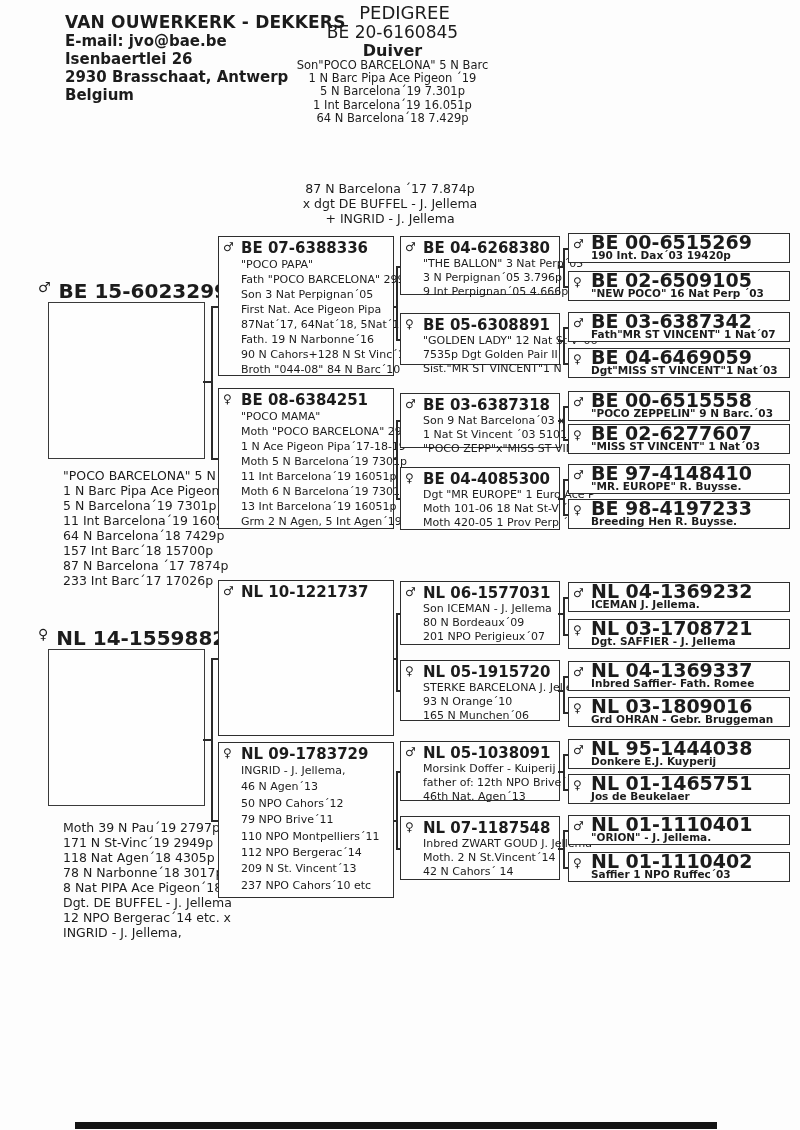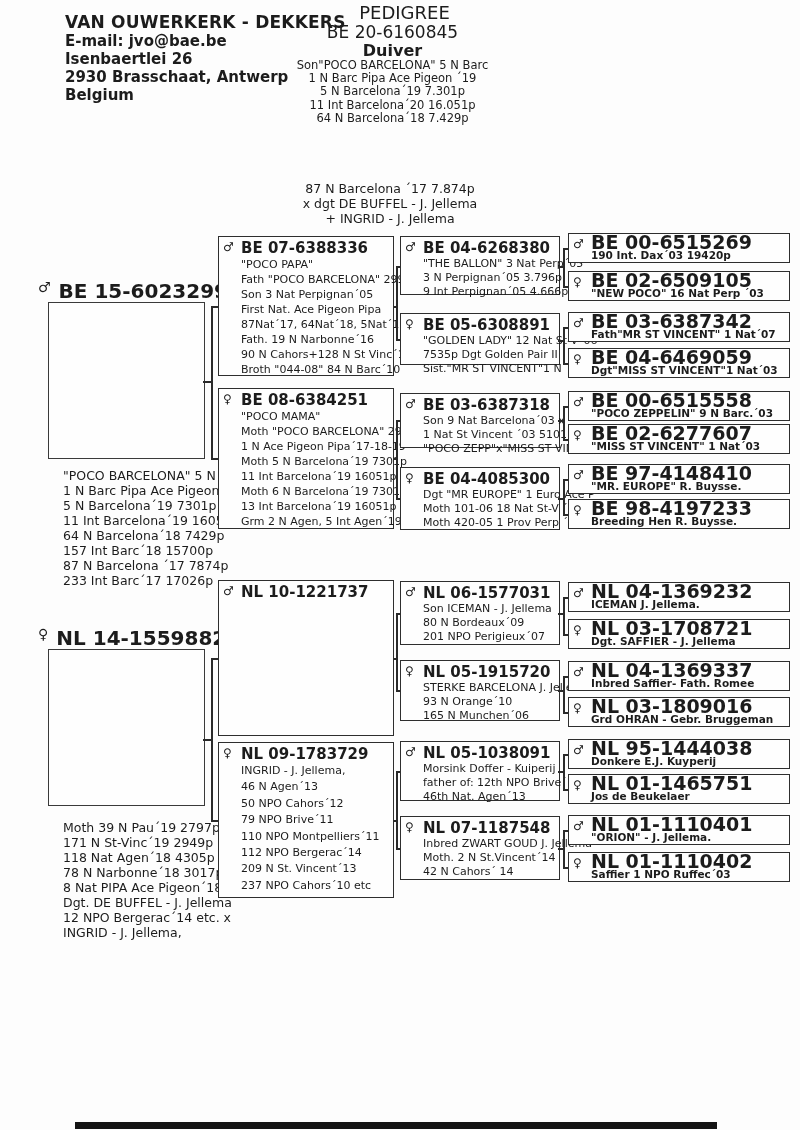--- a/index.html
+++ b/index.html
@@ -61,21 +61,21 @@
   </div>
 
   <div class="abs chead" style="left:275px;top:2px;width:235px;">
     <div class="ped-title">PEDIGREE</div>
     <div class="ped-ring">BE 20-6160845</div>
     <div class="ped-sex">Duiver</div>
     <div class="ped-results">
         <div class="tl">Son"POCO BARCELONA" 5 N Barc</div>
         <div class="tl">1 N Barc Pipa Ace Pigeon ´19</div>
         <div class="tl">5 N Barcelona´19   7.301p</div>
-        <div class="tl">11 Int Barcelona´20  16.051p</div>
+        <div class="tl">1 Int Barcelona´19  16.051p</div>
         <div class="tl">64 N Barcelona´18   7.429p</div>
       </div>
   </div>
 
   <div class="abs mid-note" style="left:240px;top:181px;width:300px;">
       <div class="tl">87 N Barcelona ´17  7.874p</div>
       <div class="tl">x dgt DE BUFFEL - J. Jellema</div>
       <div class="tl">+ INGRID - J. Jellema</div>
     </div>
 

